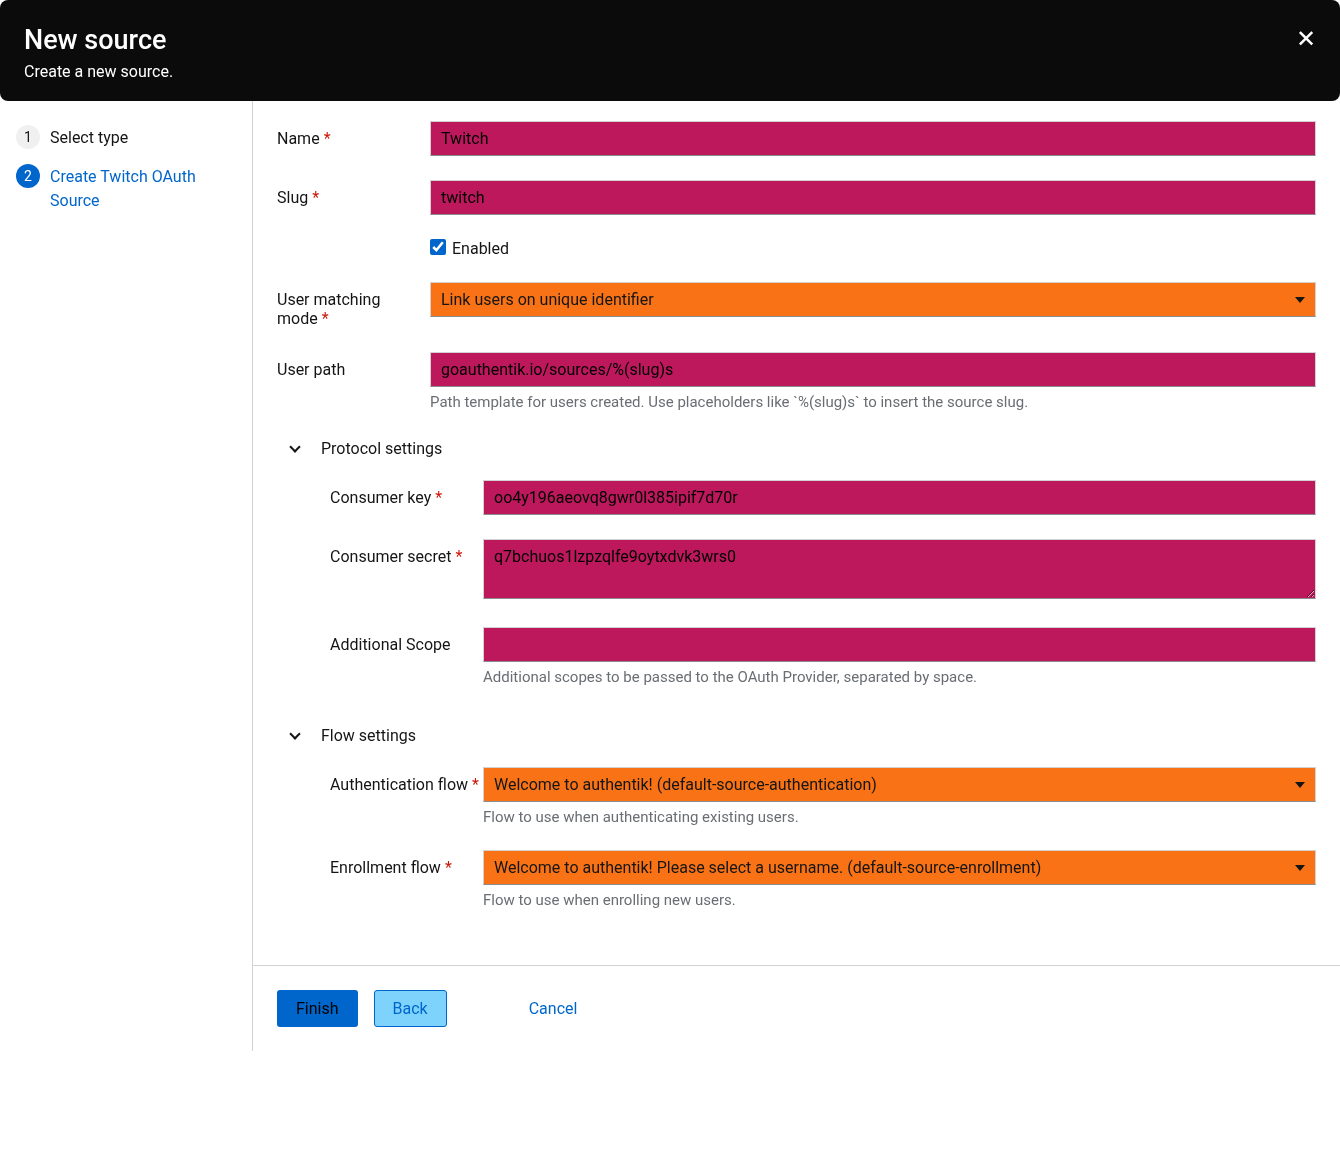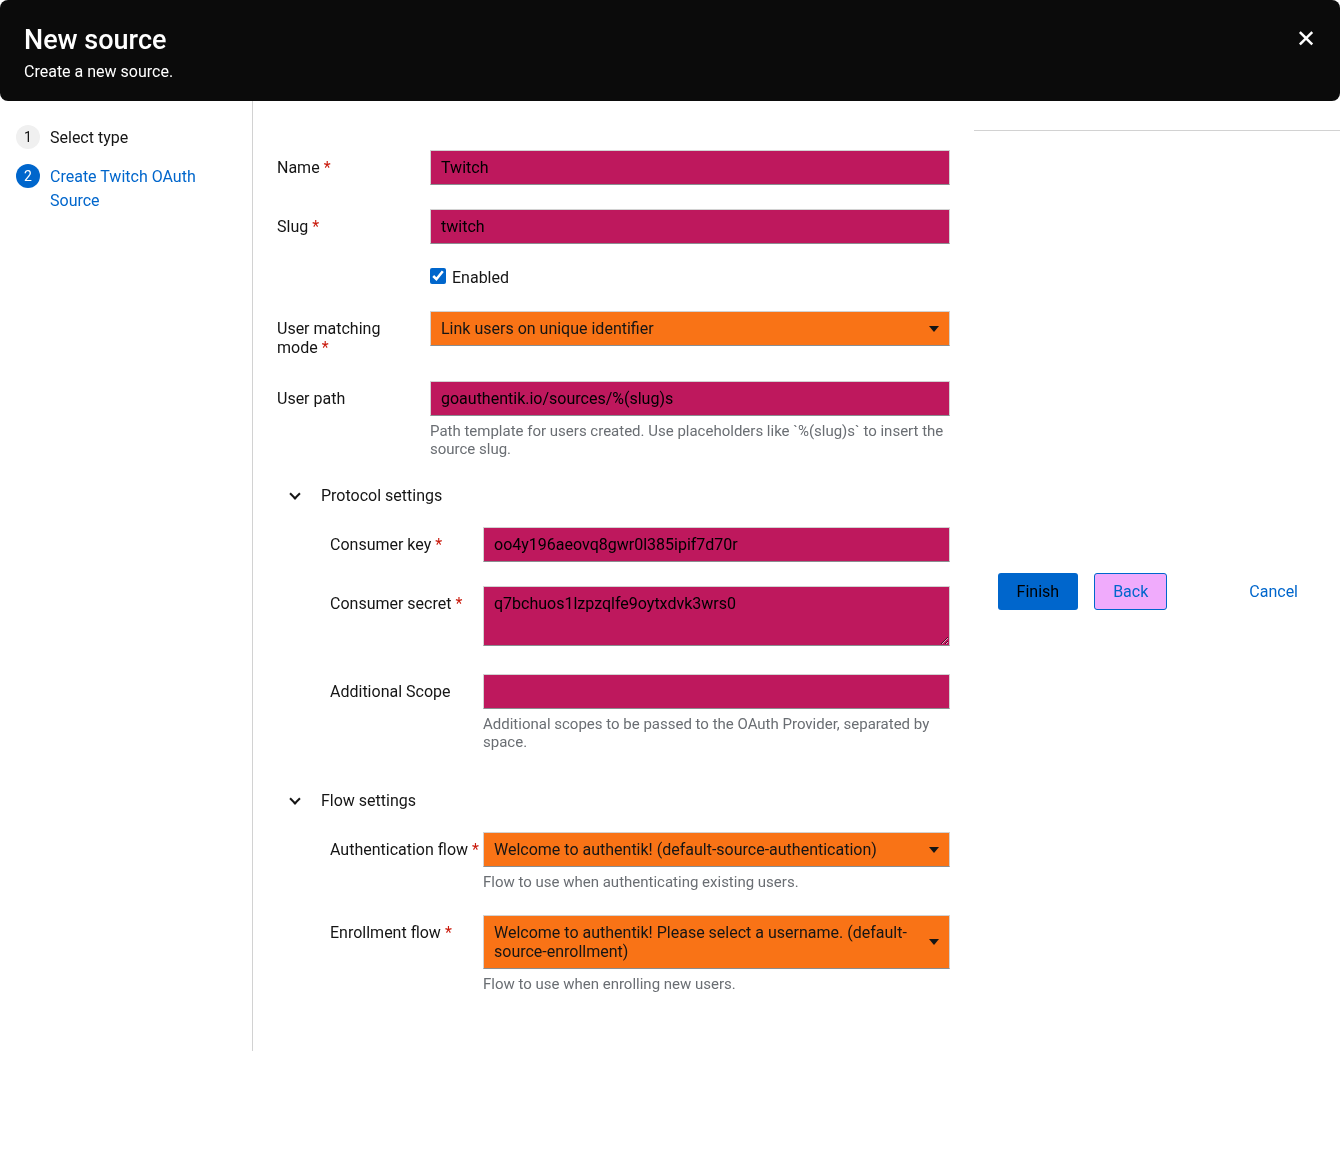--- a/index.html
+++ b/index.html
@@ -26,21 +26,21 @@
 .select { width: 100%; padding: 7px 10px; font-size: 16px; border: 1px solid #d2d2d2; border-bottom: 1px solid #8a8d90; background: #f97316; display: flex; justify-content: space-between; align-items: center; cursor: pointer; }
 .caret { border-left: 5px solid transparent; border-right: 5px solid transparent; border-top: 6px solid #151515; }
 .checkbox-row { display: flex; gap: 6px; }
 .checkbox-row input { width: 16px; height: 16px; accent-color: #0066cc; }
 .help { font-size: 15px; color: #6a6e73; margin-top: 6px; }
 .section-header { display: flex; align-items: center; gap: 22px; margin: 28px 0 22px 14px; font-size: 16px; cursor: pointer; }
 .chevron { display: inline-block; border-right: 2px solid #151515; border-bottom: 2px solid #151515; width: 8px; height: 8px; transform: rotate(45deg); margin-top: -3px; }
 .footer { border-top: 1px solid #d2d2d2; padding: 24px; display: flex; gap: 16px; align-items: center; }
 .btn { padding: 8px 18px; font-size: 16px; border-radius: 3px; cursor: pointer; border: 1px solid transparent; font-family: inherit; }
 .btn-primary { background: #0066cc; color: #000000; }
-.btn-secondary { background: #f0abfc; color: #0066cc; border-color: #0066cc; }
+.btn-secondary { background: #7dd3fc; color: #0066cc; border-color: #0066cc; }
 .btn-link { background: none; border: none; color: #0066cc; padding: 8px 18px; margin-left: 48px; }
 .indent-form { margin-left: 53px; }
 </style>
 </head>
 <body>
 
 <div class="header">
   <h1>New source</h1>
   <p>Create a new source.</p>
   <button class="close-btn">
@@ -53,21 +53,21 @@
     <div class="step step-1">
       <div class="step-num">1</div>
       <div class="step-label">Select type</div>
     </div>
     <div class="step step-2">
       <div class="step-num">2</div>
       <div class="step-label">Create Twitch OAuth Source</div>
     </div>
   </div>
 
-  <div style="flex:1;display:flex;flex-direction:row;margin-top:29px;">
+  <div style="flex:1;display:flex;flex-direction:column;">
   <div class="main">
 
     <div class="form-row">
       <div class="form-label"><span>Name</span><span class="req">*</span></div>
       <div class="form-control"><input type="text" value="Twitch" style=""></div>
     </div>
 
     <div class="form-row">
       <div class="form-label"><span>Slug</span><span class="req">*</span></div>
       <div class="form-control"><input type="text" value="twitch" style=""></div>

